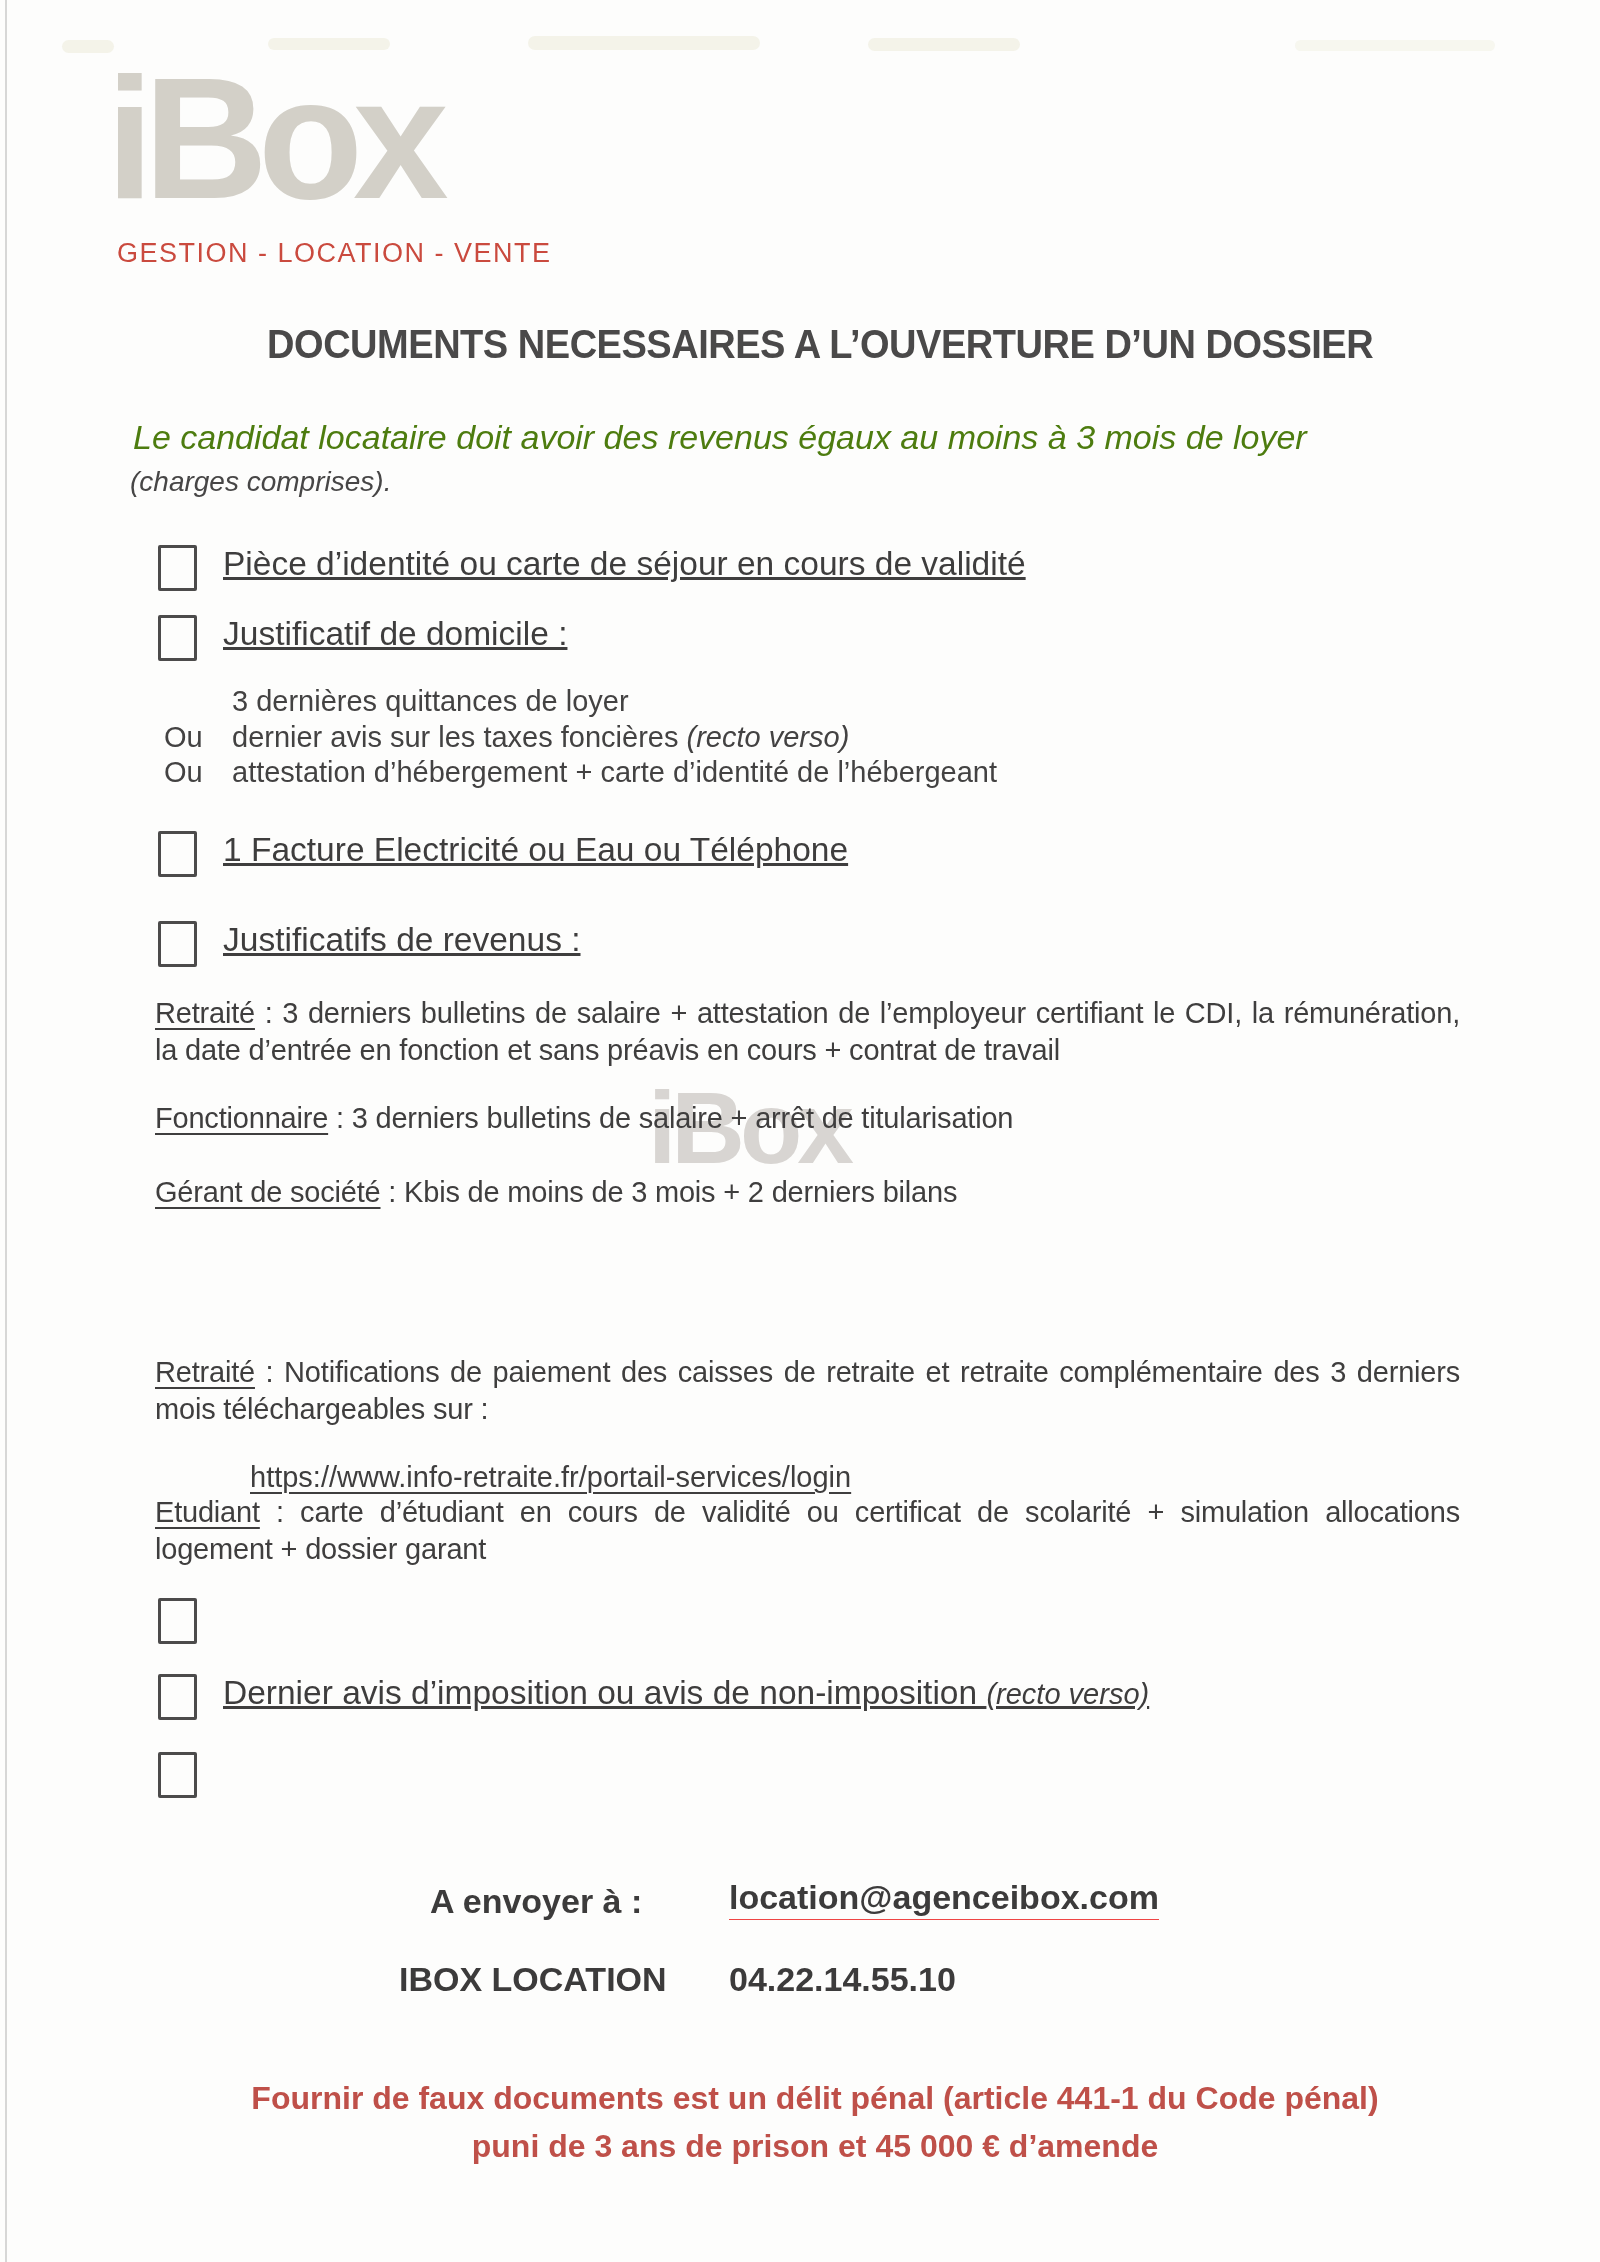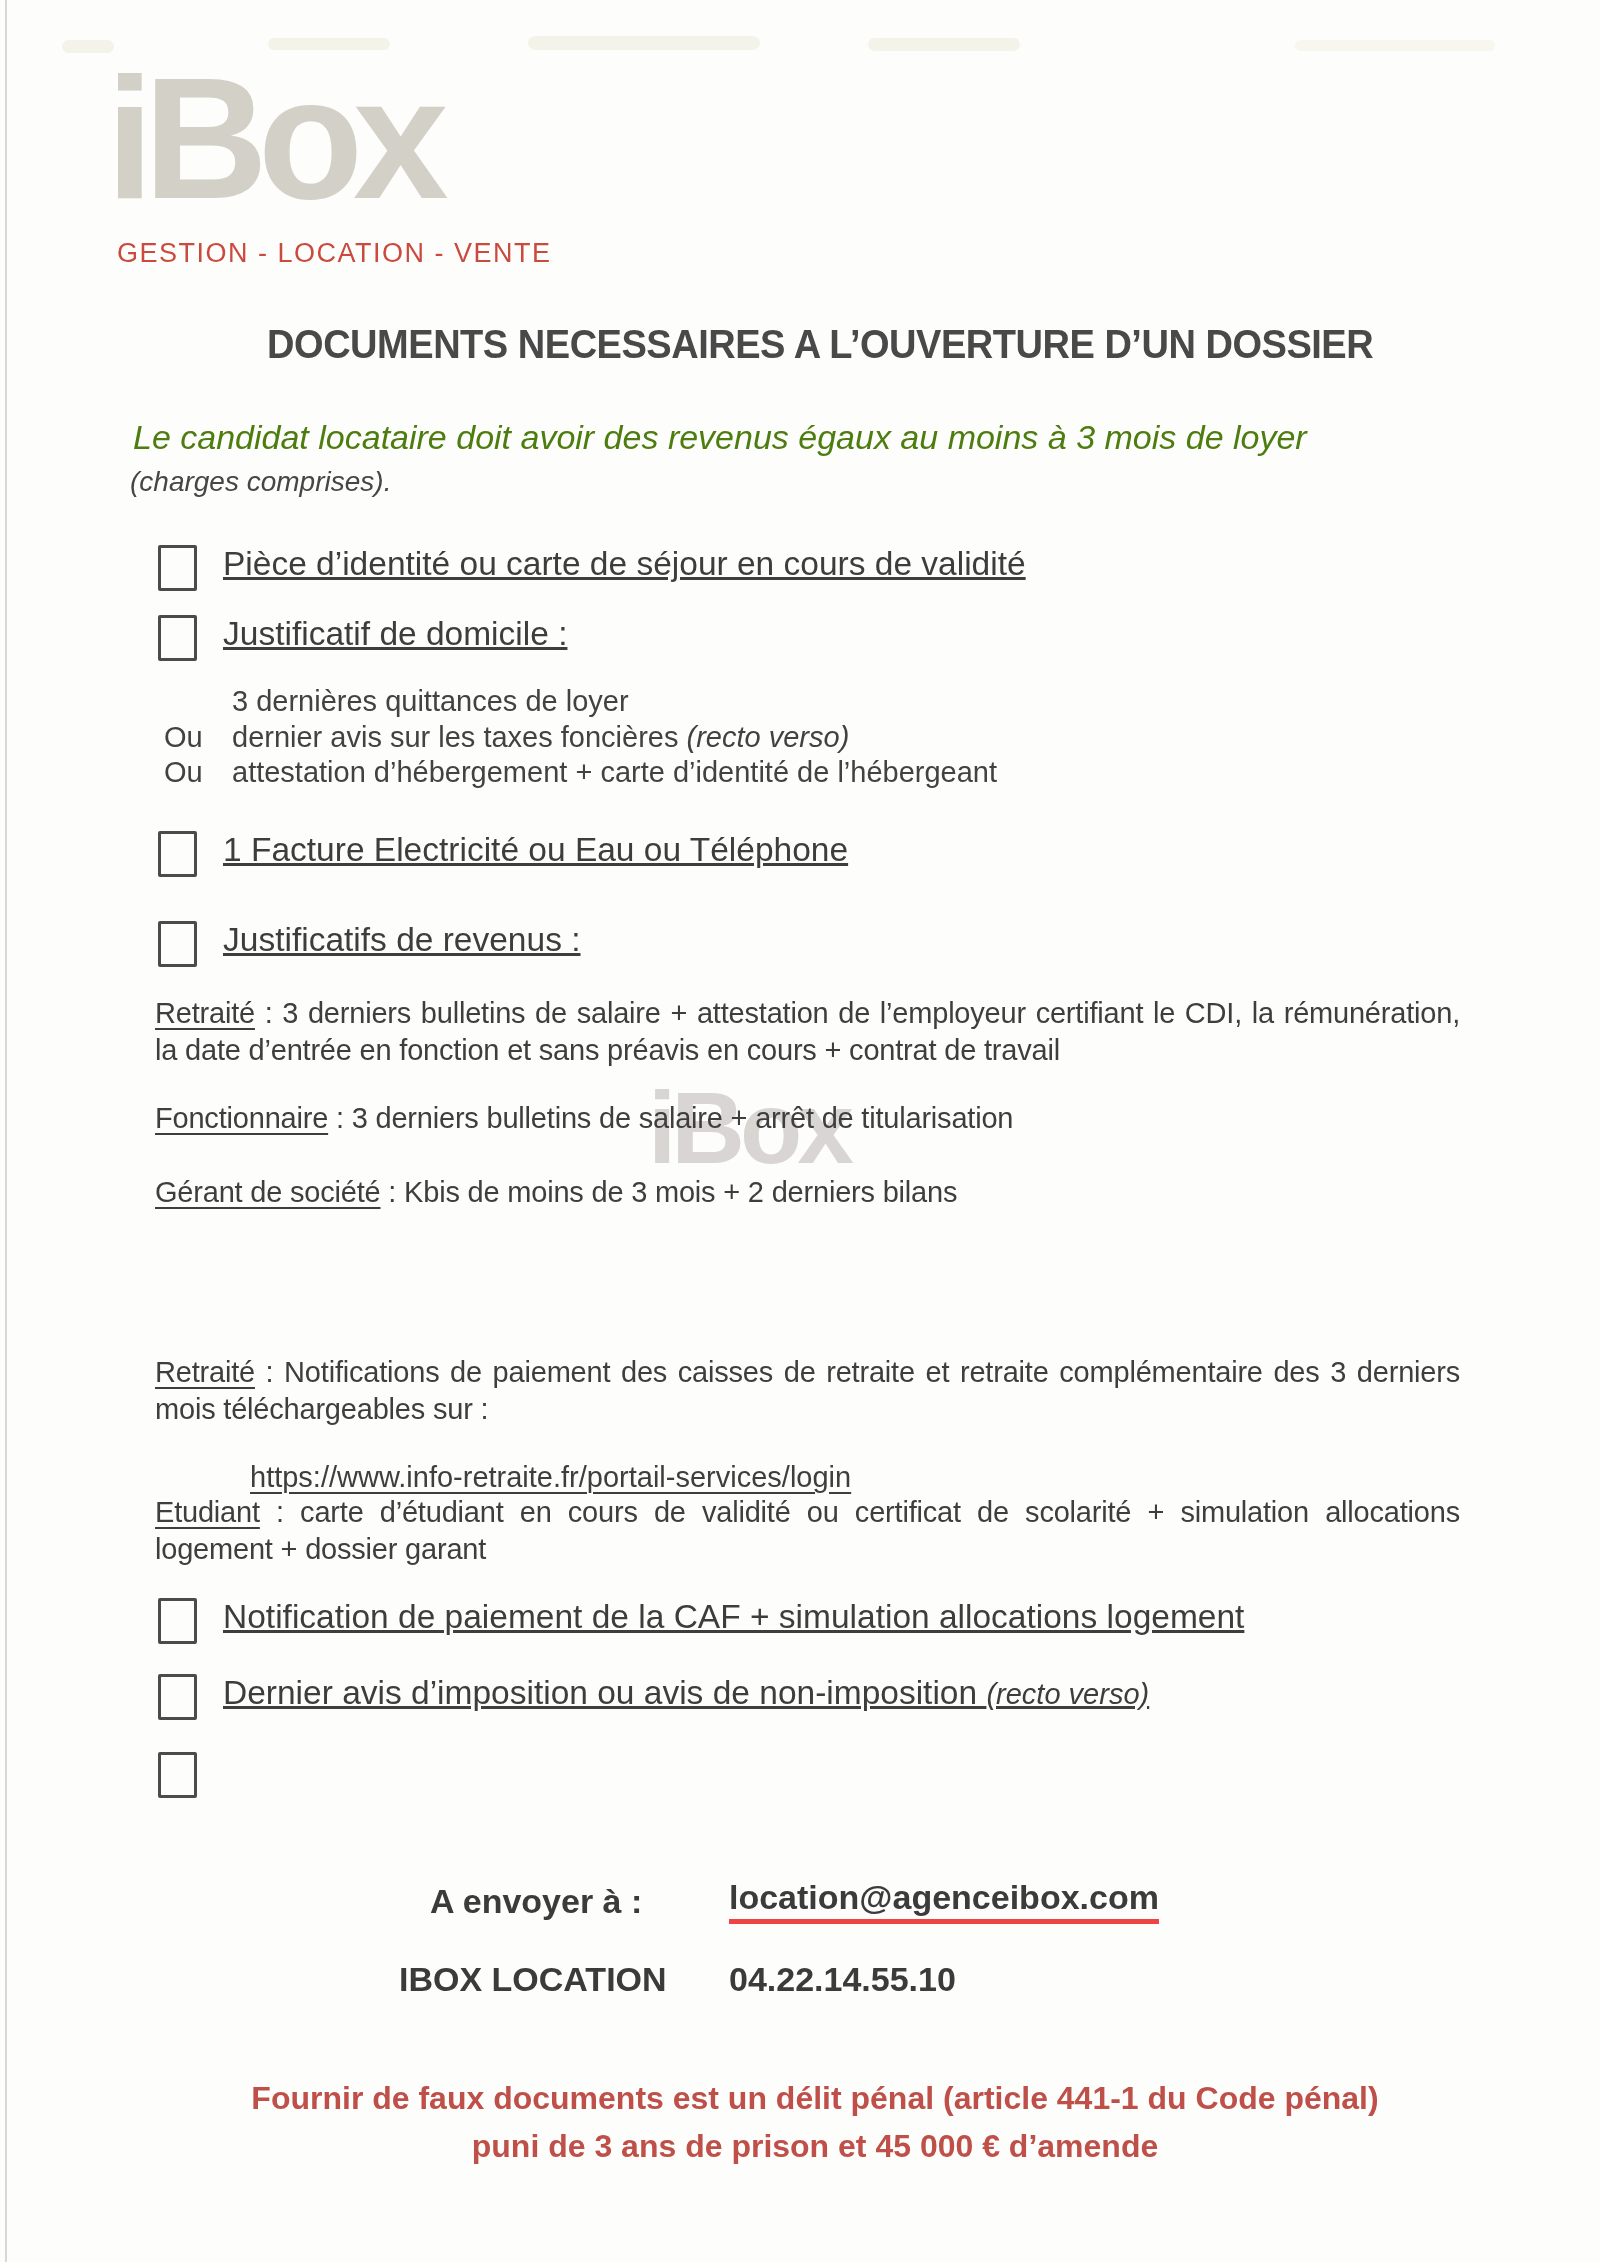--- a/index.html
+++ b/index.html
@@ -38,21 +38,21 @@
   
   .opt{position:absolute;left:164px;display:flex;font-size:29px;color:#434242;z-index:2;}
   .opt .pre{flex:0 0 68px;}
   
   .para{position:absolute;left:155px;width:1305px;font-size:29px;line-height:37px;color:#3f3e3e;letter-spacing:-.2px;z-index:2;}
   .para.j{text-align:justify;}
   .lead{text-decoration:underline;text-decoration-thickness:2px;text-underline-offset:5px;}
   .link-line{position:absolute;left:250px;font-size:29px;color:#3f3e3e;text-decoration:underline;text-decoration-thickness:2px;text-underline-offset:5px;z-index:2;margin-top:40px;}
   
   .f-label{position:absolute;font-weight:700;font-size:34px;color:#3c3b3b;white-space:nowrap;z-index:2;}
-  .f-link{border-bottom:5px solid #ef4444;padding-bottom:2px;}
+  .f-link{border-bottom:1px solid #ef4444;padding-bottom:2px;}
   
   .warn{position:absolute;left:15px;width:1600px;text-align:center;font-weight:700;font-size:32px;color:var(--warning-red,#bf5049);z-index:2;}
   
   .watermark{
     position:absolute;left:648px;top:1072px;font-size:102px;font-weight:700;
     letter-spacing:-5px;color:var(--watermark-gray,#d8d5d2);z-index:1;line-height:1.1;
   }
 </style>
 </head>
 <body>
@@ -121,21 +121,20 @@
   <div class="para j" style="top:1354px;">
     <span class="lead">Retraité</span><span> : Notifications de paiement des caisses de retraite et retraite complémentaire des 3 derniers mois téléchargeables sur :</span>
   </div>
   <div class="link-line" style="top:1421px;">https://www.info-retraite.fr/portail-services/login</div>
   <div class="para j" style="top:1494px;">
     <span class="lead">Etudiant</span><span> : carte d’étudiant en cours de validité ou certificat de scolarité + simulation allocations logement + dossier garant</span>
   </div>
 
   <div class="check-row" style="top:1596px;">
     <div class="cb"></div>
-    <span class="cb-label"><span>Notification de paiement de la CAF + simulation allocations logement</span><span class="it sm"></span></span>
   </div>
   <div class="check-row" style="top:1672px;">
     <div class="cb"></div>
     <span class="cb-label"><span>Dernier avis d’imposition ou avis de non-imposition </span><span class="it sm">(recto verso)</span></span>
   </div>
   <div class="check-row" style="top:1750px;">
     <div class="cb"></div>
   </div>
 
   <div class="f-label" style="left:430px;top:1882px;">A envoyer à :</div>

